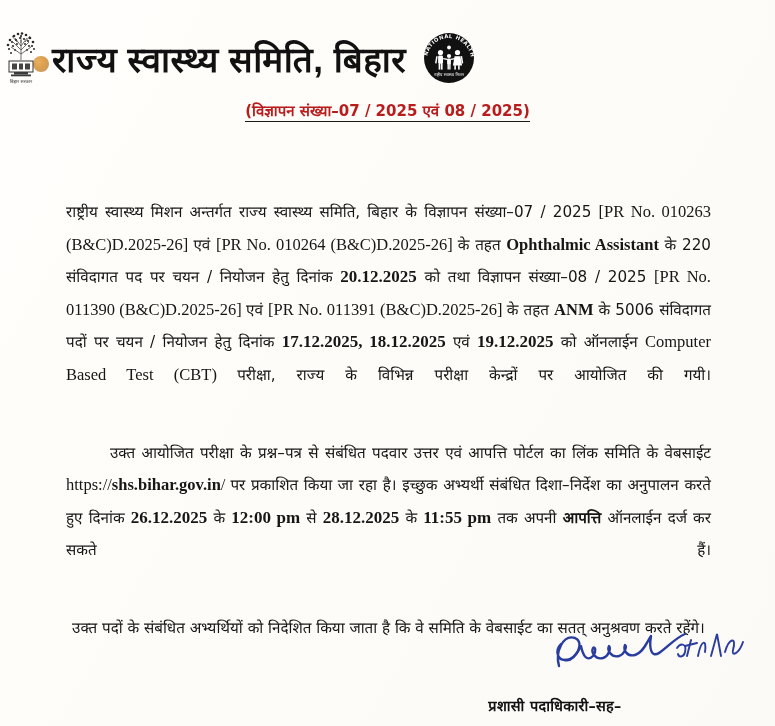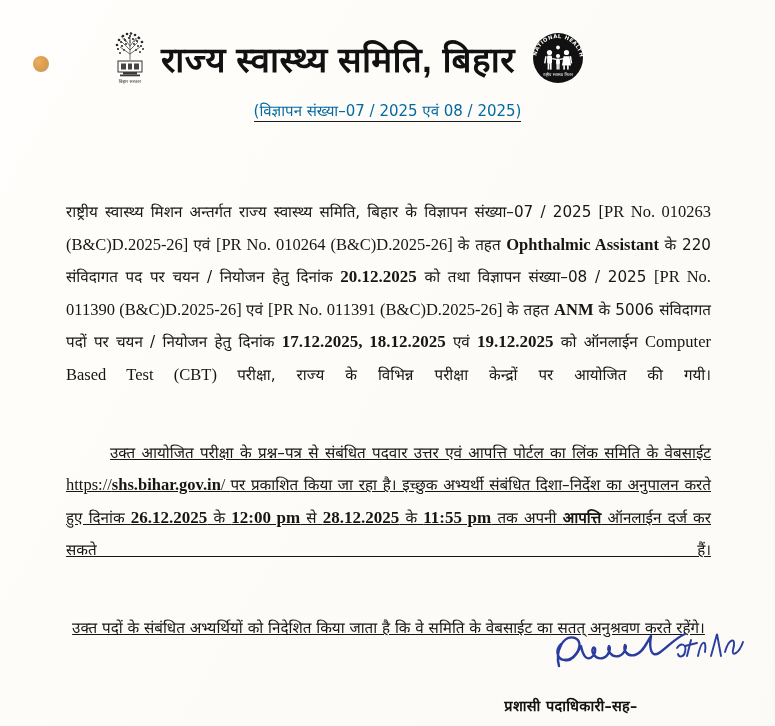--- a/index.html
+++ b/index.html
@@ -36,21 +36,20 @@
 
   
   .letterhead {
     position: absolute;
     left: 0;
     top: 26px;
     width: 698px;
     height: 66px;
     display: flex;
     align-items: center;
-    justify-content: center;
   }
 
   .emblem {
     width: 42px;
     height: 58px;
     margin-right: 10px;
     flex: 0 0 auto;
     position: relative;
   }
 
@@ -107,22 +106,22 @@
   }
   .title-line .dev {
     font-family: "DejaVu Sans", sans-serif;
     font-weight: bold;
     font-size: 24px;
   }
   .subtitle {
     margin-top: 4px;
     font-family: "DejaVu Sans", sans-serif;
     font-size: 15px;
-    font-weight: normal;
-    color: #0369a1;
+    font-weight: bold;
+    color: #b91c1c;
   }
   .subtitle .ul {
     border-bottom: 1.5px solid #1a1a1a;
     padding-bottom: 1px;
   }
 
   
   .body-text {
     position: absolute;
     left: 66px;
@@ -131,21 +130,21 @@
   }
   .para {
     text-align: justify;
     text-justify: inter-word;
     font-family: "DejaVu Sans", sans-serif;
     font-size: 15.2px;
     line-height: 32.5px;
     color: #161616;
     margin: 0;
   }
-  .para + .para { margin-top: 13px; text-decoration: underline; }
+  .para + .para { margin-top: 13px; }
   .para.indent { text-indent: 44px; }
   .latin {
     font-family: "Liberation Serif", serif;
     font-size: 16.5px;
   }
   .latin-b {
     font-family: "Liberation Serif", serif;
     font-size: 16.5px;
     font-weight: bold;
   }
@@ -160,21 +159,21 @@
     content: "";
     display: inline-block;
     width: 100%;
   }
   .para.nojust { text-align: center; }
   .para.nojust::after { content: none; }
 
   
   .sign-block {
     position: absolute;
-    right: 54px;
+    right: 70px;
     bottom: 8px;
     width: 300px;
     text-align: center;
   }
   .signature {
     position: absolute;
     right: 10px;
     bottom: 44px;
     width: 230px;
     height: 56px;

